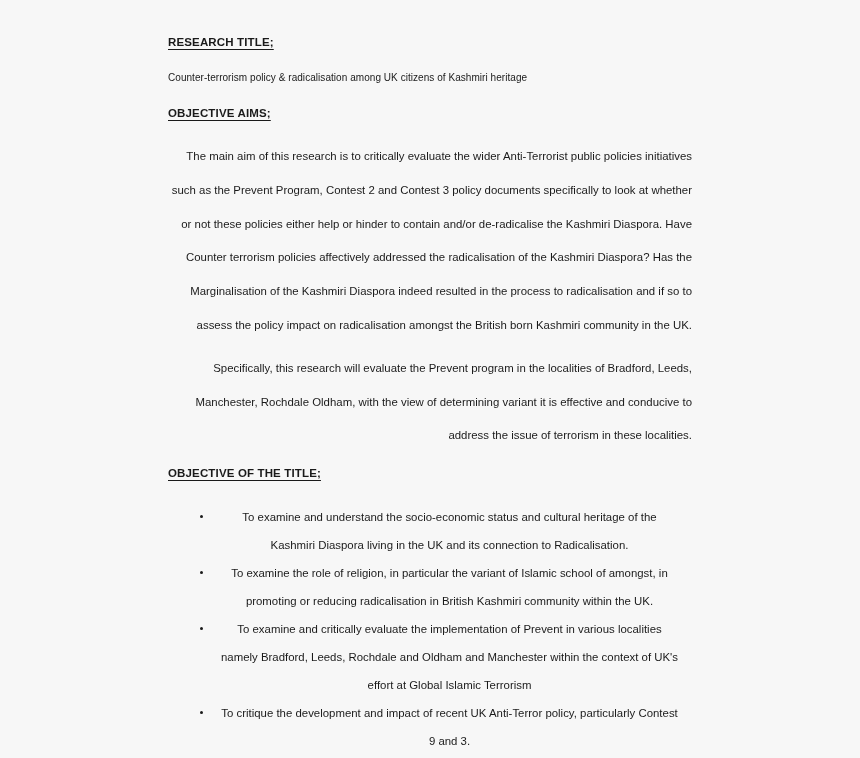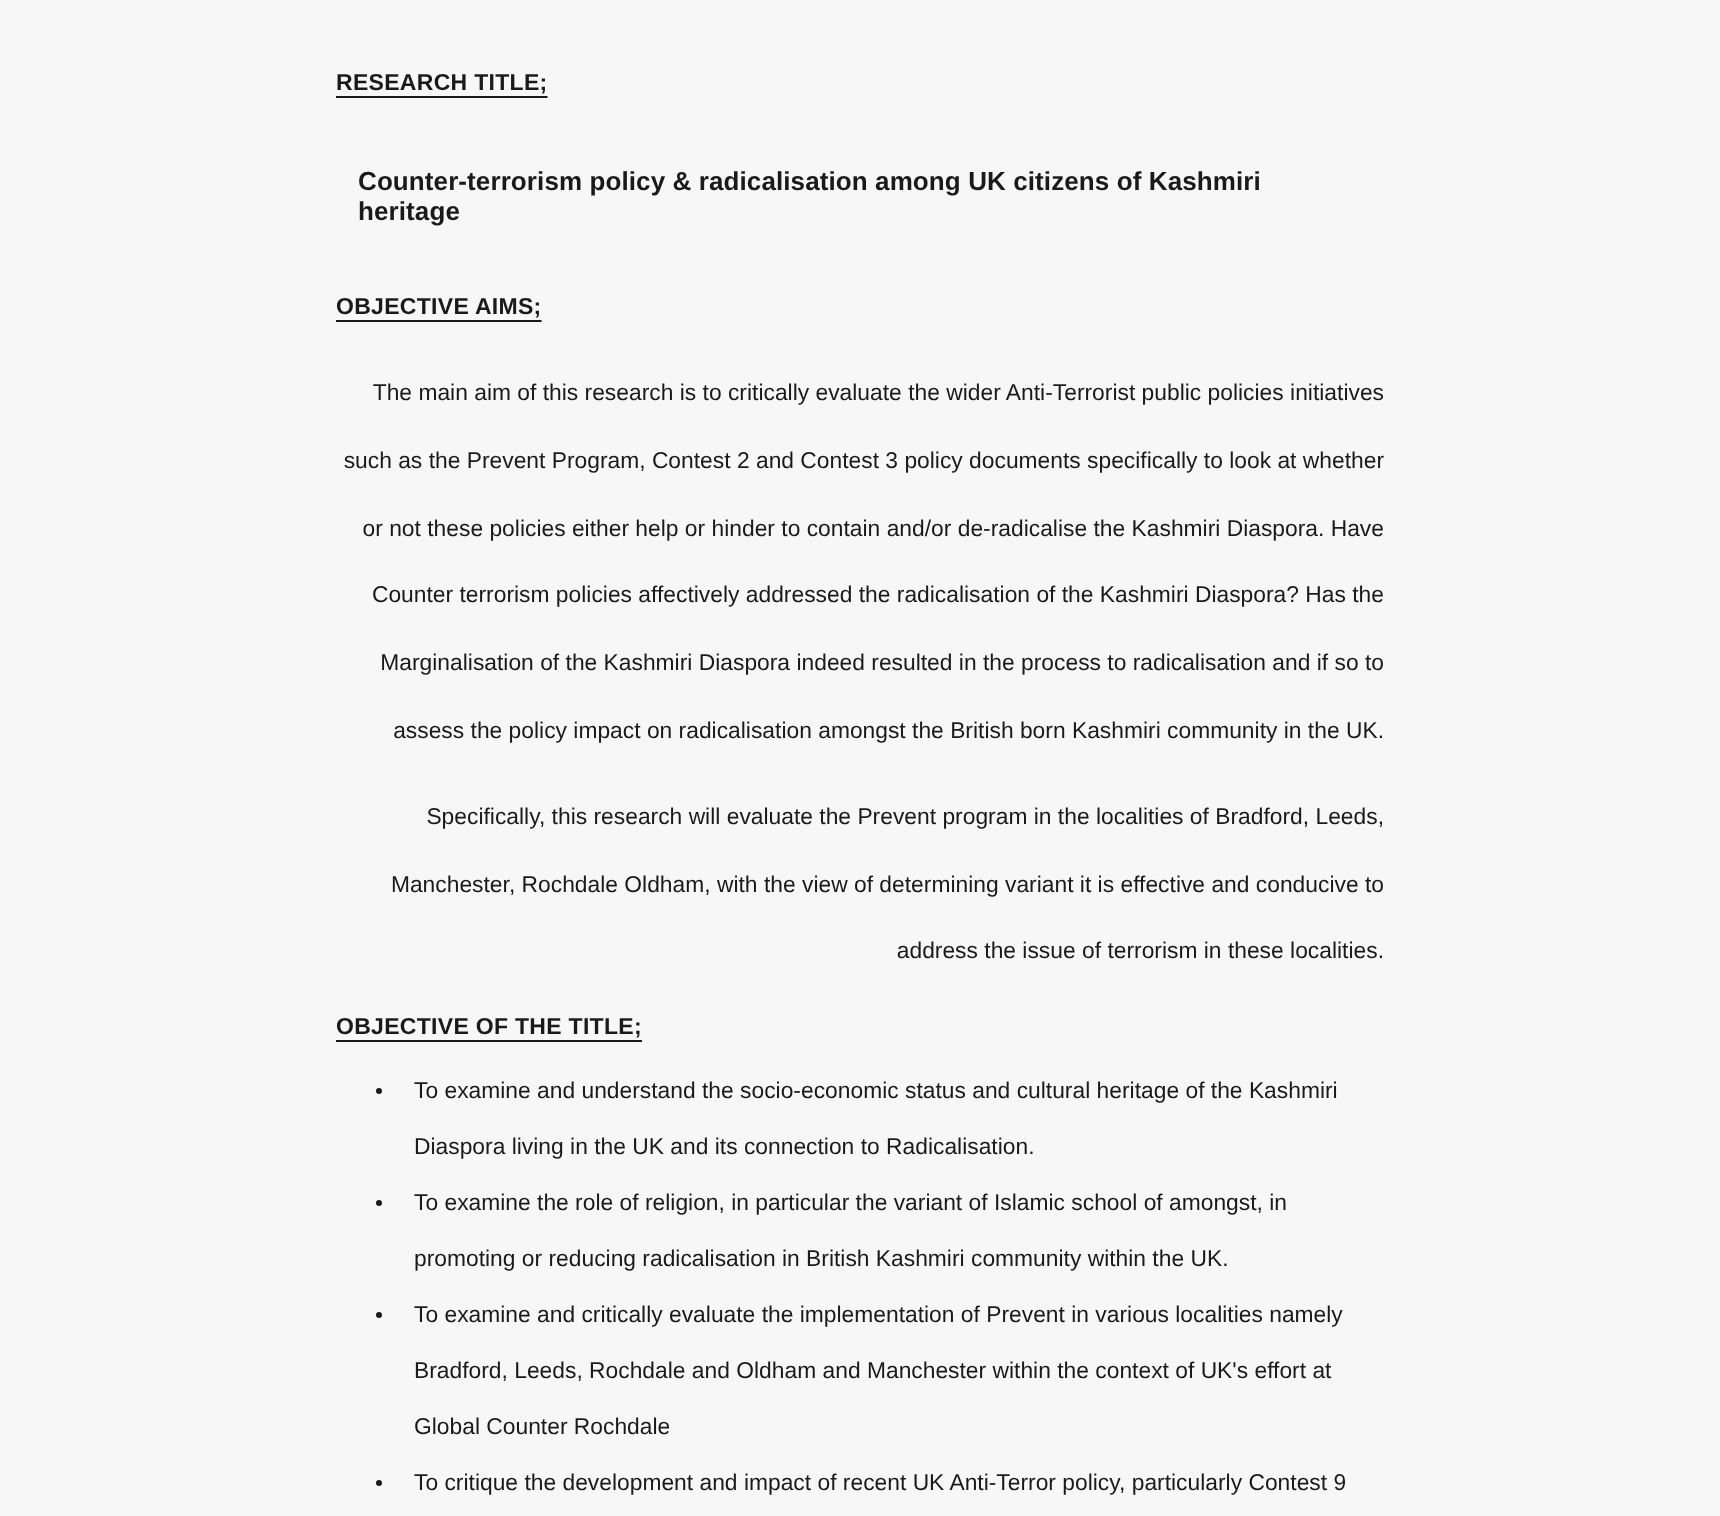--- a/index.html
+++ b/index.html
@@ -26,44 +26,45 @@
   }
   .heading {
     font-size: 11.5px;
     font-weight: bold;
     letter-spacing: 0.15px;
     text-decoration: underline;
     text-underline-offset: 2.5px;
     margin: 0;
   }
   .title-line {
-    font-size: 13px;
-    font-weight: bold;
+    font-size: 10px;
+    font-weight: normal;
     letter-spacing: 0.05px;
-    margin: 11px;
+    margin: 0;
   }
   .para {
     font-size: 11.4px;
     line-height: 33.8px;
     text-align: right;
     margin: 0;
     letter-spacing: 0.01px;
   }
   .gap-title-to-name { height: 24px; }
   .gap-name-to-aims { height: 24px; }
   .gap-aims-to-para { height: 21px; }
   .gap-para-to-para { height: 9px; }
   .gap-para-to-obj { height: 14px; }
   .gap-obj-to-list { height: 12px; }
   .gap-list-to-rq { height: 14px; }
 
   ul.bullets {
     list-style: none;
-    margin: 0;
+    margin: 12px;
     padding: 0;
+    text-align: center;
   }
   ul.bullets > li {
     position: relative;
     padding-left: 39px;
     font-size: 11.4px;
     line-height: 28px;
     letter-spacing: 0.01px;
   }
   ul.bullets > li::before {
     content: "";
@@ -102,20 +103,20 @@
 
     <div class="gap-para-to-obj"></div>
 
     <h2 class="heading">OBJECTIVE OF THE TITLE;</h2>
 
     <div class="gap-obj-to-list"></div>
 
     <ul class="bullets">
       <li>To examine and understand the socio-economic status and cultural heritage of the Kashmiri Diaspora living in the UK and its connection to Radicalisation.</li>
       <li>To examine the role of religion, in particular the variant of Islamic school of amongst, in promoting or reducing radicalisation in British Kashmiri community within the UK.</li>
-      <li>To examine and critically evaluate the implementation of Prevent in various localities namely Bradford, Leeds, Rochdale and Oldham and Manchester within the context of UK's effort at Global Counter Rochdale</li>
+      <li>To examine and critically evaluate the implementation of Prevent in various localities namely Bradford, Leeds, Rochdale and Oldham and Manchester within the context of UK's effort at Global Islamic Terrorism</li>
       <li>To critique the development and impact of recent UK Anti-Terror policy, particularly Contest 9 and 3.</li>
     </ul>
 
     <div class="gap-list-to-rq"></div>
 
   </div>
 </div>
 
 </body></html>

